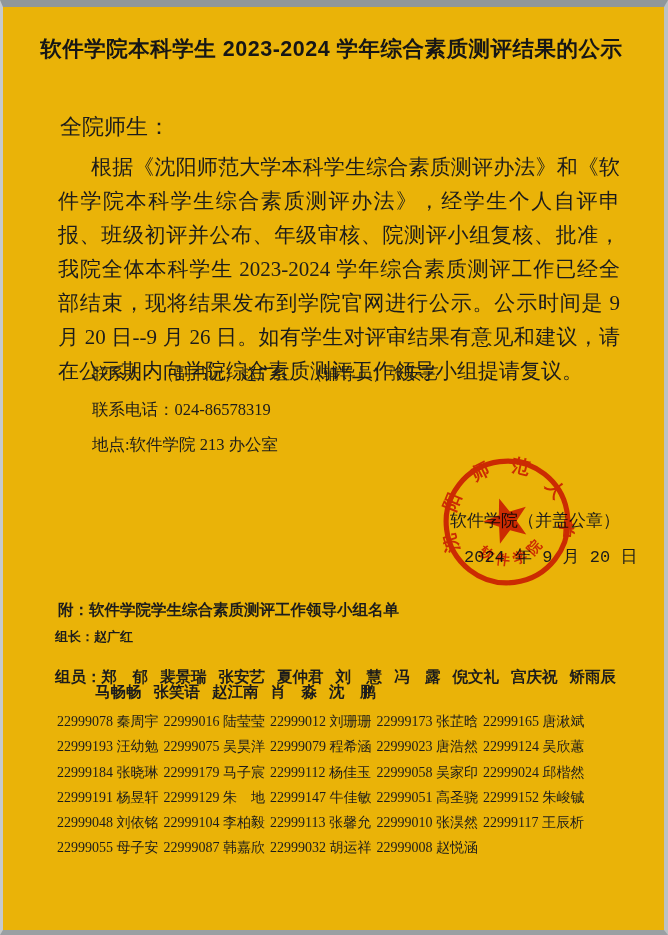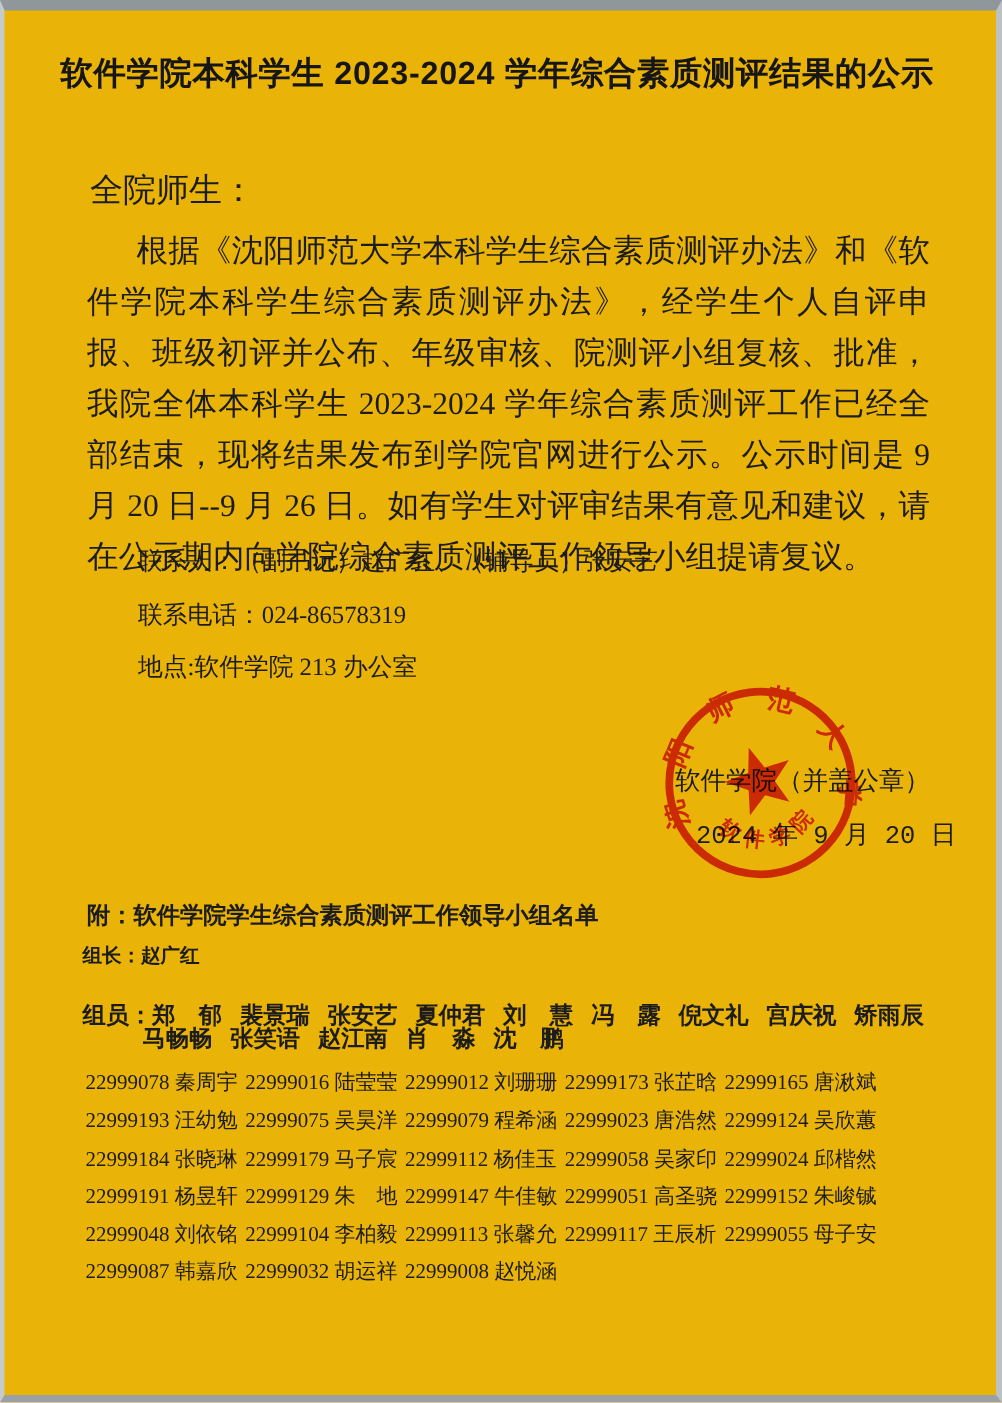--- a/index.html
+++ b/index.html
@@ -112,20 +112,21 @@
       <span>22999058 吴家印</span>
       <span>22999024 邱楷然</span>
       <span>22999191 杨昱轩</span>
       <span>22999129 朱　地</span>
       <span>22999147 牛佳敏</span>
       <span>22999051 高圣骁</span>
       <span>22999152 朱峻铖</span>
       <span>22999048 刘依铭</span>
       <span>22999104 李柏毅</span>
       <span>22999113 张馨允</span>
+      <span>22999010 张淏然</span>
       <span>22999117 王辰析</span>
       <span>22999055 母子安</span>
       <span>22999087 韩嘉欣</span>
       <span>22999032 胡运祥</span>
       <span>22999008 赵悦涵</span>
     </div>
 
 </div>
 
 </body></html>

